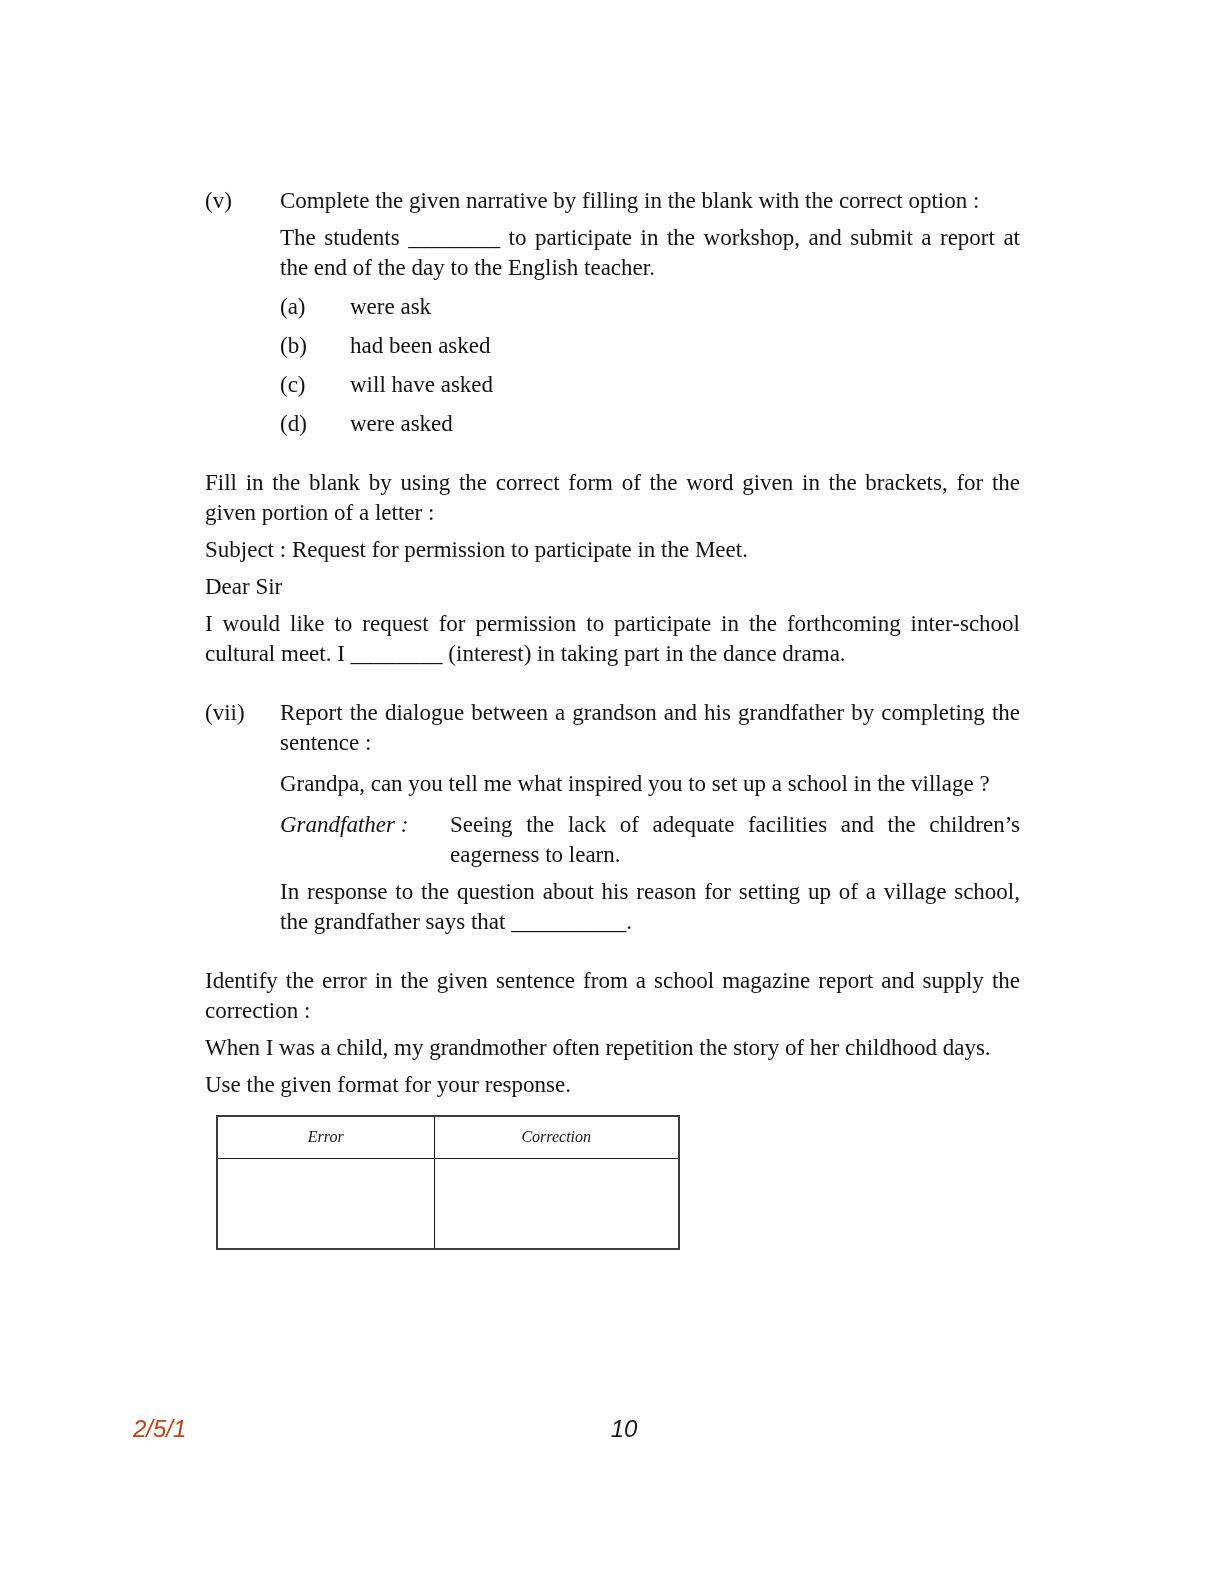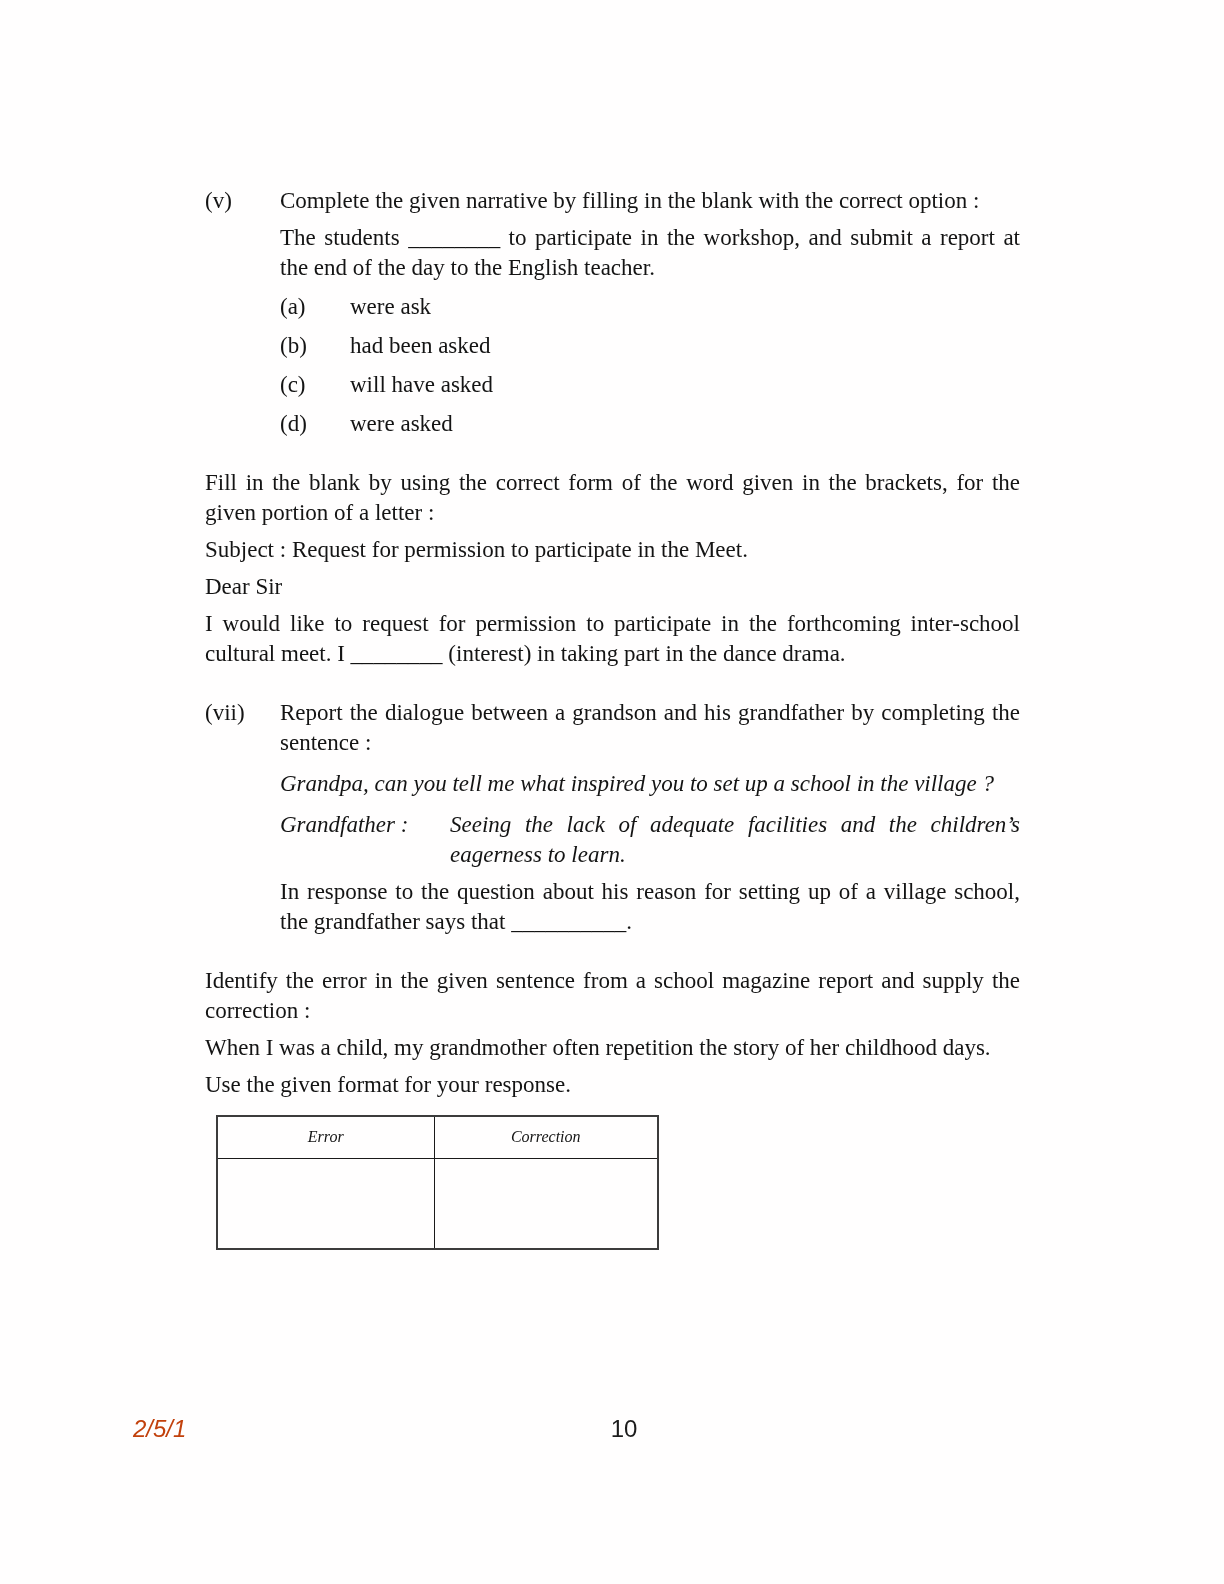--- a/index.html
+++ b/index.html
@@ -25,54 +25,55 @@
   .question:first-child { margin-top: 0; }
   .qnum { flex: 0 0 75px; width: 75px; }
   .qbody { flex: 1 1 auto; min-width: 0; }
   .qbody p { text-align: justify; margin-top: 7px; }
   .qbody p.first { margin-top: 0; }
   .options { margin-top: 3px; }
   .option { display: flex; margin-top: 9px; line-height: 30px; }
   .olabel { flex: 0 0 70px; width: 70px; }
   .dialogue-row { display: flex; margin-top: 11px; }
   .speaker { flex: 0 0 170px; width: 170px; font-style: italic; }
-  .dtext { flex: 1 1 auto; text-align: justify; min-width: 0; font-style: italic; }
+  .dtext { flex: 1 1 auto; text-align: justify; min-width: 0; }
   .answer-table {
     border-collapse: collapse;
     margin: 15px 0 0 11px;
     border: 2px solid #3c3c3c;
   }
   .answer-table th, .answer-table td { border: 1px solid #1a1a1a; }
   .answer-table th {
     font-style: italic;
     font-weight: normal;
     font-size: 16px;
     text-align: center;
     vertical-align: middle;
     height: 42px;
   }
   .answer-table td { height: 91px; }
   .col-error  { width: 217px; }
-  .col-corr   { width: 224px; }
+  .col-corr   { width: 245px; }
   .footer-code {
     position: absolute;
     left: 133px;
     top: 1414px;
     font-family: "Liberation Sans", sans-serif;
     font-style: italic;
     font-size: 24px;
     color: #c2410c;
   }
   .footer-page {
     position: absolute;
     left: 0;
     top: 1414px;
     width: 1224px;
     text-align: center;
     font-family: "Liberation Sans", sans-serif;
+    font-style: italic;
     font-size: 24px;
     color: #1c1c1c;
     padding-left: 24px;
   }
 </style>
 </head>
 <body>
 
 <div class="page">
   <div class="content">

